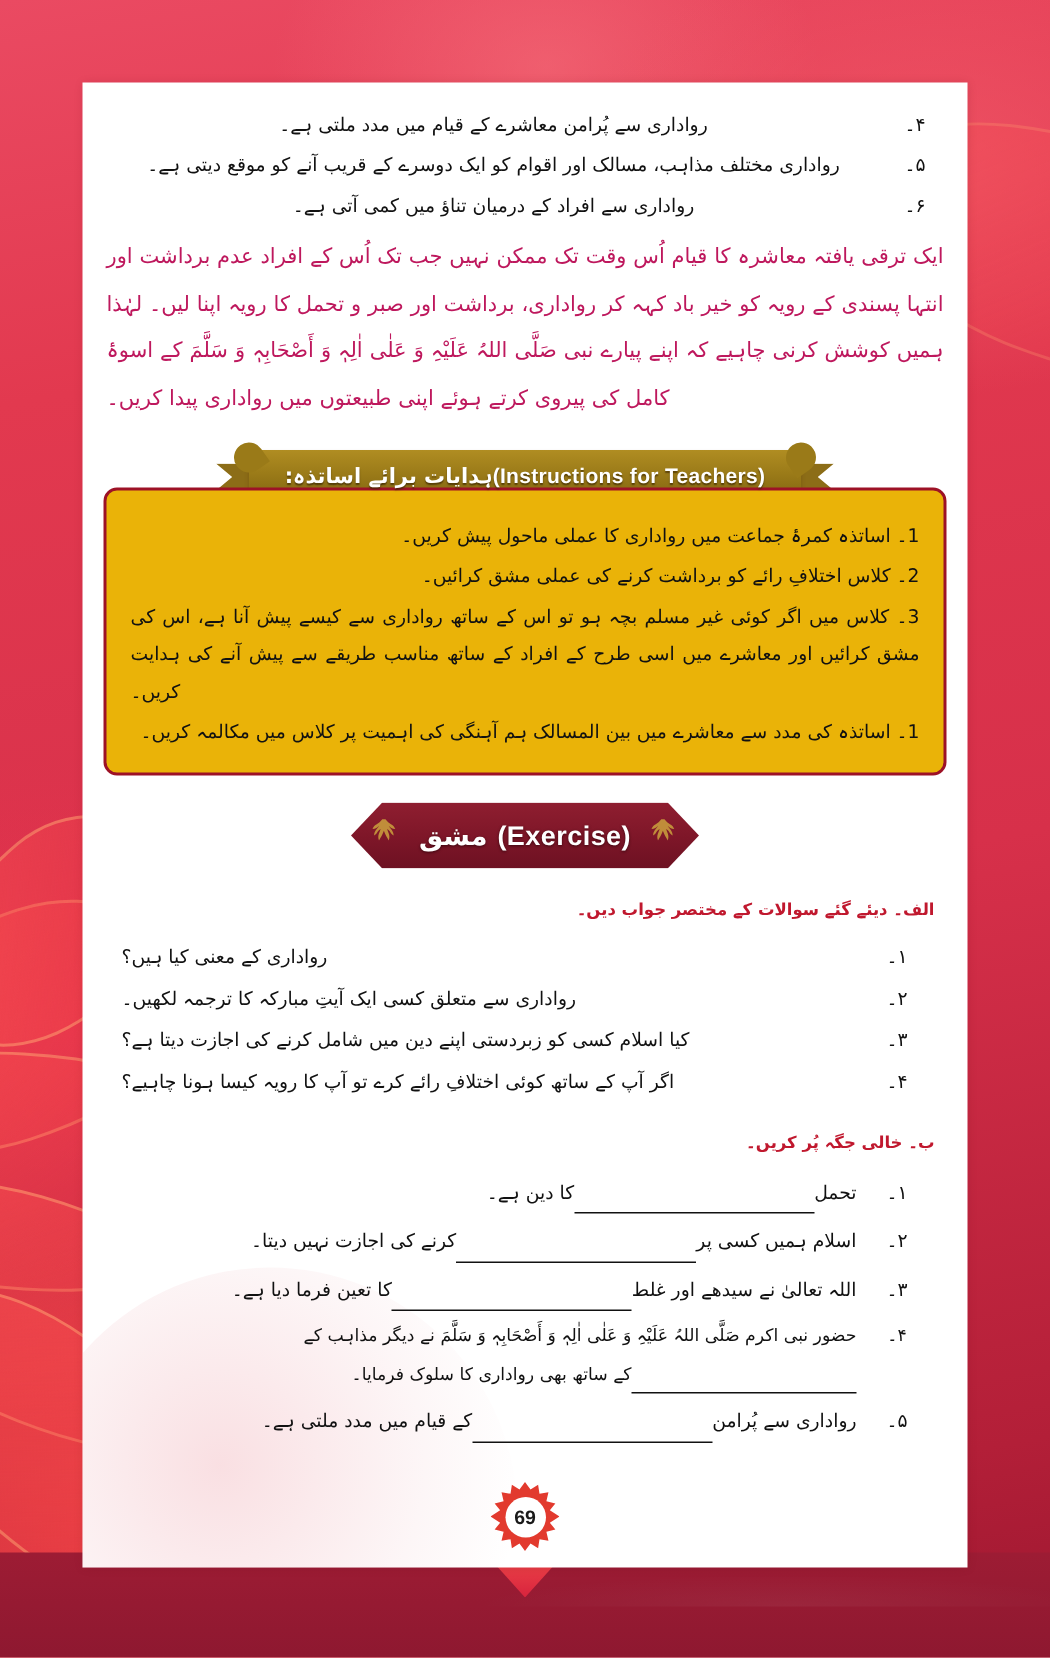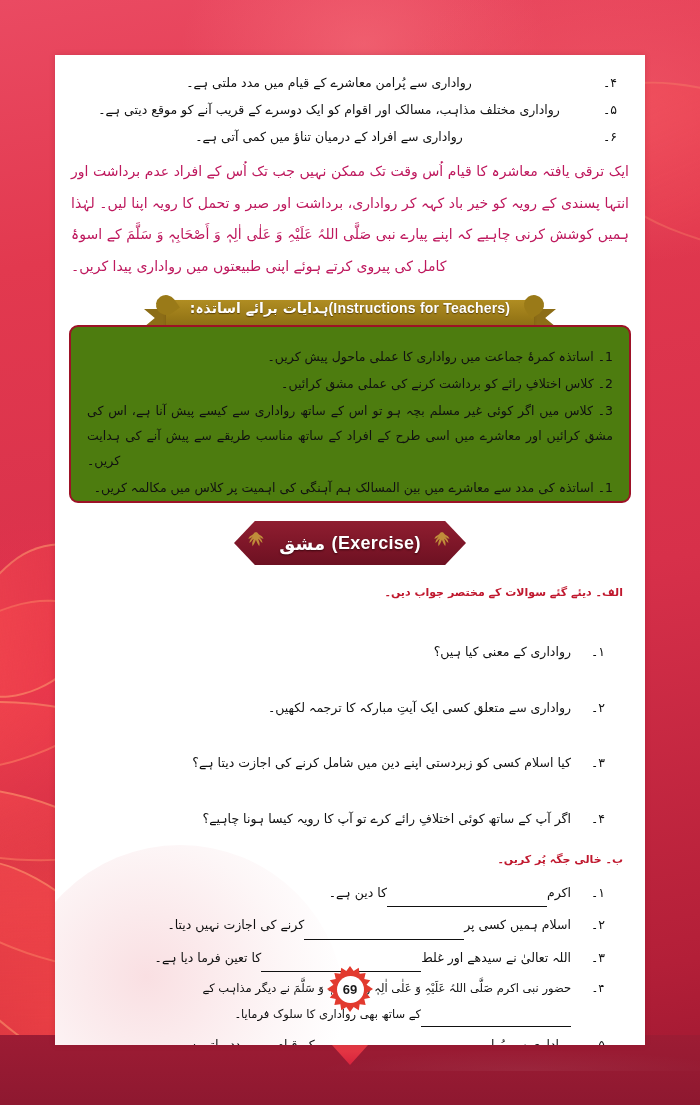--- a/index.html
+++ b/index.html
@@ -136,21 +136,21 @@
     background: #8c6d17;
   }
   .ribbon-tail.l { left: -6px; clip-path: polygon(0 0, 100% 0, 100% 100%, 0 100%, 36% 50%); }
   .ribbon-tail.r { right: -6px; clip-path: polygon(0 0, 100% 0, 64% 50%, 100% 100%, 0 100%); }
   .ribbon {
     position: absolute;
     left: 16px; right: 16px; top: 0; bottom: 0;
     background: linear-gradient(180deg, #b08d22 0%, #9a7a18 48%, #816411 100%);
     border-radius: 7px 7px 3px 3px;
     box-shadow: 0 2px 3px rgba(80,50,0,0.30);
-    display: flex; justify-content: center;
+    display: flex; align-items: center; justify-content: center;
   }
   .ribbon::before, .ribbon::after {
     content: "";
     position: absolute;
     top: -5px;
     width: 20px; height: 20px;
     background: #9a7a18;
     border-radius: 50% 50% 0 50%;
   }
   .ribbon::before { left: -10px; transform: rotate(-35deg); }
@@ -165,22 +165,22 @@
     text-shadow: 0 1px 1px rgba(60,38,0,0.7);
     white-space: nowrap;
   }
   .ribbon-text .en { font-family: "Liberation Sans", sans-serif; }
 
   
   .instr-box {
     margin: -9px 2px 0;
     border: 2px solid #9d1226;
     border-radius: 9px;
-    background: #4d7c0f;
-    padding: 16px 14px 0;
+    background: #eab308;
+    padding: 16px 14px 14px;
     position: relative;
     z-index: 1;
   }
   .instr-line {
     direction: rtl;
     text-align: right;
     font-size: 12.5px;
     line-height: 2.0;
     color: #111;
     padding: 1px 2px;
@@ -238,21 +238,21 @@
   .q-row {
     display: flex;
     direction: rtl;
     align-items: baseline;
     font-size: 12.5px;
     line-height: 2.05;
     color: #111;
     padding: 1px 0;
   }
   .q-num { flex: 0 0 auto; width: 54px; text-align: center; }
-  .q-txt { flex: 1 1 auto; text-align: right; padding-left: 6px; margin-top: 28px; }
+  .q-txt { flex: 1 1 auto; text-align: left; padding-left: 6px; }
 
   
   .blank-row {
     display: flex;
     direction: rtl;
     align-items: baseline;
     font-size: 12.5px;
     line-height: 2.25;
     color: #111;
     padding: 2px 0;
@@ -265,21 +265,21 @@
     vertical-align: bottom;
     height: 0.95em;
   }
   .bl-md  { width: 150px; }
   .bl-lg  { width: 160px; }
 
   
   .pagenum {
     position: absolute;
     left: 50%;
-    top: 966px;
+    top: 988px;
     transform: translateX(-50%);
     width: 46px; height: 46px;
     z-index: 6;
     display: flex; align-items: center; justify-content: center;
   }
   .sunburst {
     position: absolute; inset: 0;
     background: #e23a2e;
     clip-path: polygon(
       50% 0%, 58% 11%, 69% 4%, 71% 17%, 84% 15%, 81% 28%, 94% 31%, 86% 41%,
@@ -381,21 +381,21 @@
       </div>
       <div class="q-row">
         <span class="q-num">۴۔</span>
         <span class="q-txt">اگر آپ کے ساتھ کوئی اختلافِ رائے کرے تو آپ کا رویہ کیسا ہونا چاہیے؟</span>
       </div>
 
       <div class="sec-head" style="margin-top:18px;">ب۔ خالی جگہ پُر کریں۔</div>
 
       <div class="blank-row">
         <span class="blank-num">۱۔</span>
-        <span class="blank-txt"><span>اکرم</span><span class="blank-line bl-lg"></span><span>کا دین ہے۔</span></span>
+        <span class="blank-txt"><span>تحمل</span><span class="blank-line bl-lg"></span><span>کا دین ہے۔</span></span>
       </div>
 
       <div class="blank-row">
         <span class="blank-num">۲۔</span>
         <span class="blank-txt"><span>اسلام ہمیں کسی پر</span><span class="blank-line bl-lg"></span><span>کرنے کی اجازت نہیں دیتا۔</span></span>
       </div>
 
       <div class="blank-row">
         <span class="blank-num">۳۔</span>
         <span class="blank-txt"><span>اللہ تعالیٰ نے سیدھے اور غلط</span><span class="blank-line bl-lg"></span><span>کا تعین فرما دیا ہے۔</span></span>

